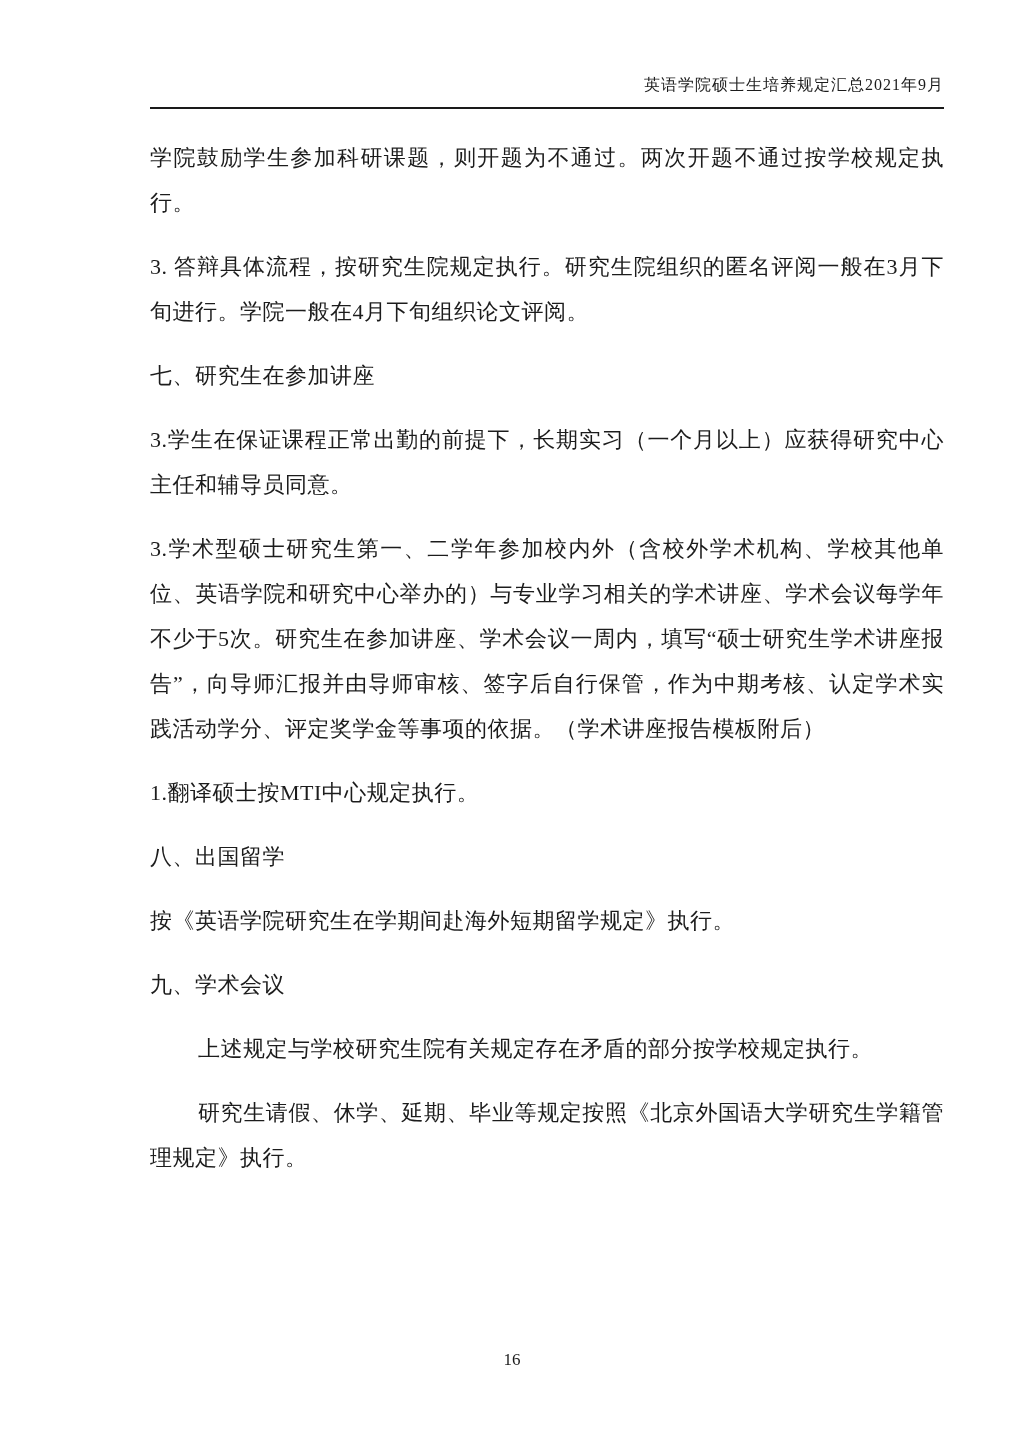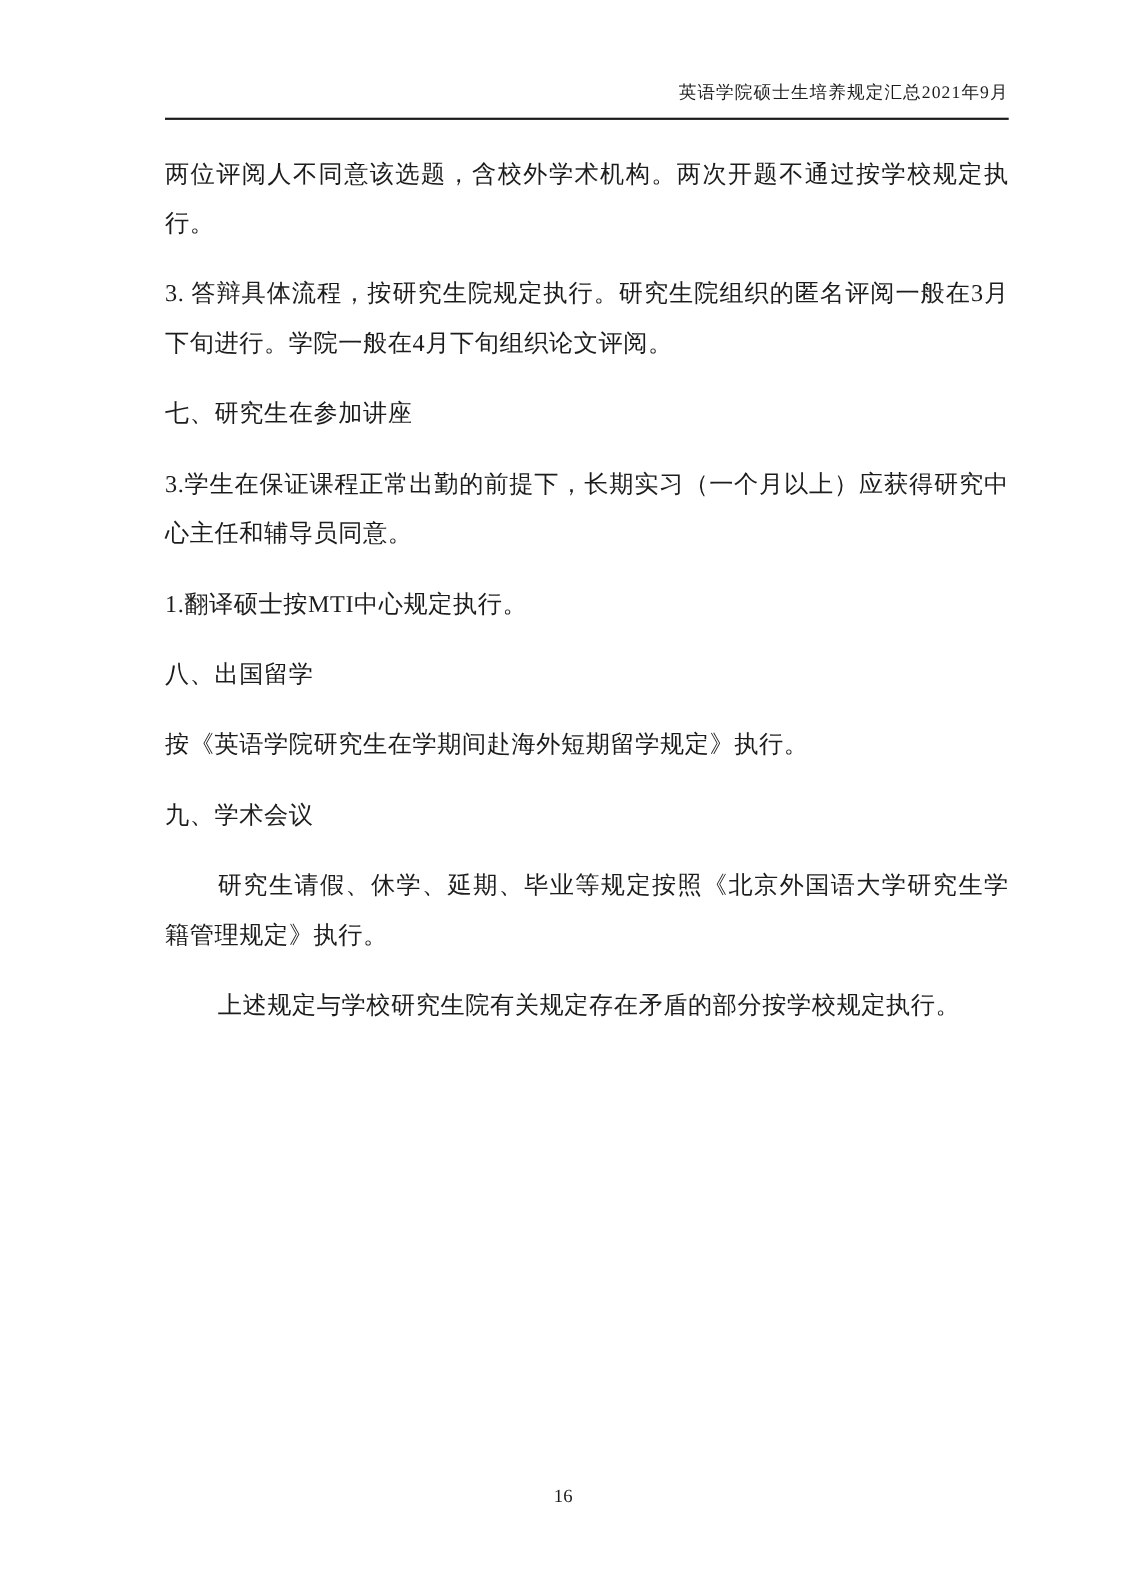--- a/index.html
+++ b/index.html
@@ -12,21 +12,21 @@
     height: 1447px;
     position: relative;
     font-family: "Liberation Serif", "DejaVu Serif", serif;
     color: #1c1c1c;
   }
   .page {
     position: absolute;
     top: 0; left: 0;
     width: 1024px;
     height: 1447px;
-    padding: 75px 107px 0 150px;
+    padding: 75px 80px 0 150px;
     box-sizing: border-box;
     background: #ffffff;
   }
   .doc-header {
     text-align: right;
     font-size: 16px;
     line-height: 20px;
     letter-spacing: 1px;
     padding-bottom: 12px;
     border-bottom: 2px solid #1a1a1a;
@@ -60,27 +60,28 @@
   }
 </style>
 </head>
 <body>
 
 <div class="page">
 
   <div class="doc-header">英语学院硕士生培养规定汇总2021年9月</div>
 
   <div class="content">
-    <p>两位评阅人不同意该选题，含校外学术机构。两次开题不通过按学校规定执行。</p>
+    <p>学院鼓励学生参加科研课题，则开题为不通过。两次开题不通过按学校规定执行。</p>
     <p>3. 答辩具体流程，按研究生院规定执行。研究生院组织的匿名评阅一般在3月下旬进行。学院一般在4月下旬组织论文评阅。</p>
     <p class="heading">七、研究生在参加讲座</p>
     <p>3.学生在保证课程正常出勤的前提下，长期实习（一个月以上）应获得研究中心主任和辅导员同意。</p>
+    <p>3.学术型硕士研究生第一、二学年参加校内外（含校外学术机构、学校其他单位、英语学院和研究中心举办的）与专业学习相关的学术讲座、学术会议每学年不少于5次。研究生在参加讲座、学术会议一周内，填写“硕士研究生学术讲座报告”，向导师汇报并由导师审核、签字后自行保管，作为中期考核、认定学术实践活动学分、评定奖学金等事项的依据。（学术讲座报告模板附后）</p>
     <p>1.翻译硕士按MTI中心规定执行。</p>
     <p class="heading">八、出国留学</p>
     <p>按《英语学院研究生在学期间赴海外短期留学规定》执行。</p>
     <p class="heading">九、学术会议</p>
+    <p class="indent">上述规定与学校研究生院有关规定存在矛盾的部分按学校规定执行。</p>
     <p class="indent">研究生请假、休学、延期、毕业等规定按照《北京外国语大学研究生学籍管理规定》执行。</p>
-    <p class="indent">上述规定与学校研究生院有关规定存在矛盾的部分按学校规定执行。</p>
   </div>
 
 </div>
 
 <div class="page-footer">16</div>
 
 </body></html>

